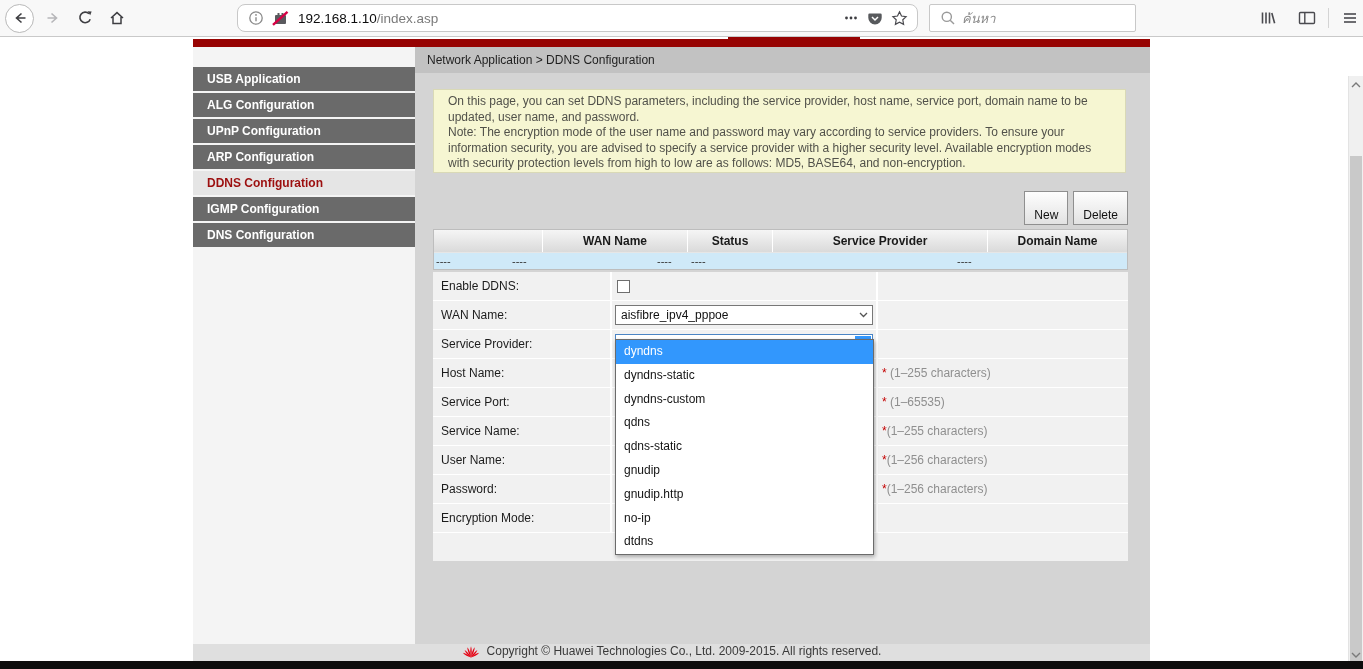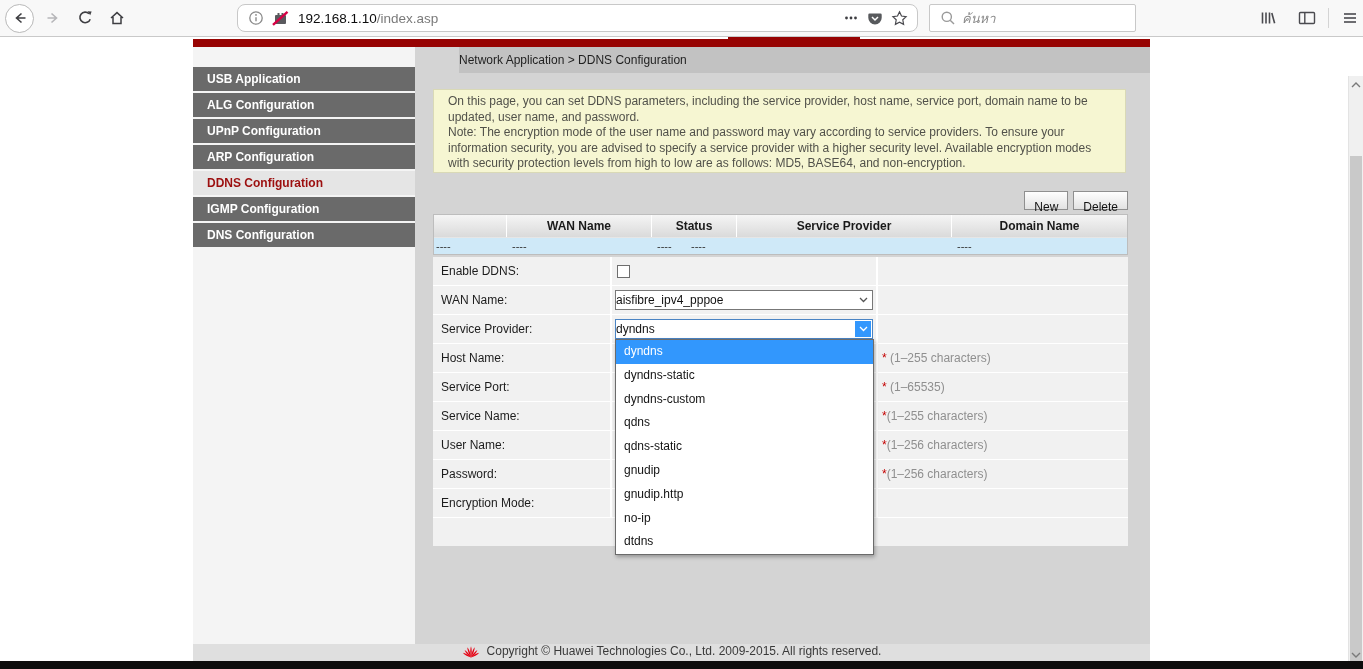--- a/index.html
+++ b/index.html
@@ -33,48 +33,48 @@
   .tab-bump { position:absolute; left:535px; top:-5px; width:132px; height:6px;
     background:#970302; border-radius:3px 3px 0 0; }
   .layout { display:flex; height:597px; }
   
   .sidebar { width:222px; background:#f4f4f4; padding-top:20px; flex:0 0 auto; }
   .menu-item { height:24px; line-height:24px; background:#6a6a6a; color:#fff;
     font-size:12px; font-weight:bold; padding-left:14px; margin-bottom:2px; cursor:pointer; }
   .menu-item.active { background:#e5e5e5; color:#9c0f0f; }
   
   .content { flex:1; background:#d4d4d4; position:relative; }
-  .breadcrumb { height:26px; line-height:26px; background:#c2c2c2; font-size:12px; color:#1f1f1f; padding-left:0;margin-left:44px; }
+  .breadcrumb { height:26px; line-height:26px; background:#c2c2c2; font-size:12px; color:#1f1f1f; padding-left:12px; }
   .content-body { position:relative; padding:16px 22px 0 18px; height:571px; }
   .notice { width:693px; height:84px; background:#f6f6d2; border:1px solid #d9d9b6;
     font-size:12px; line-height:15.5px; color:#51514a; padding:4px 14px; }
   .btnrow { margin-top:18px; display:flex; justify-content:flex-end; gap:5px; width:695px; }
-  .sysbtn { font-size:12px; font-family:inherit; height:19px; padding:8px 9px;
+  .sysbtn { font-size:12px; font-family:inherit; height:19px; padding:16px 9px;
     background:linear-gradient(#fefefe,#e2e2e2); border:1px solid #8f8f8f; color:#111; cursor:pointer; }
   
   .tbl { margin-top:4px; width:695px; border:1px solid #bdbdbd; background:#fff; }
-  .thead { display:flex; background:linear-gradient(#f5f5f5,#dadada); }
+  .thead { display:flex; background:linear-gradient(#f5f5f5,#dadada);padding-left:36px; }
   .th { height:22px; line-height:22px; font-size:12px; font-weight:bold; text-align:center;
     color:#1a1a1a; border-left:1px solid #fff; }
   .th:first-child { border-left:none; }
   .c0{width:72px;} .c1{width:145px;} .c2{width:85px;} .c3{width:215px;} .c4{flex:1;}
   .trow { position:relative; height:17px; background:#cfe9f8; border-top:1px solid #e6e6e6; }
   .td { position:absolute; top:0; height:17px; line-height:16px; font-size:11px; color:#333; }
   
   .form { margin-top:2px; width:695px; background:#fff; }
   .frow { display:flex; height:28px; margin-bottom:1px; background:#f1f1f1; }
   .fl { width:179px; border-right:2px solid #fff; font-size:12px; color:#1c1c1c;
     line-height:28px; padding-left:8px; flex:0 0 auto; }
   .ff { width:266px; border-right:2px solid #fff; display:flex; align-items:center;
     padding-left:3px; flex:0 0 auto; }
   .fh { flex:1; font-size:12px; color:#8f8f8f; line-height:28px; padding-left:4px; white-space:pre; }
   .req { color:#c40000; }
   .cb { width:13px; height:13px; border:1px solid #6e6e6e; background:#fff; margin-left:2px; cursor:pointer; }
   .sel { position:relative; width:258px; height:20px; border:1px solid #777; background:#fff;
-    font-size:12px; line-height:18px; color:#111; cursor:pointer; }
+    font-size:12px; line-height:18px; padding-left:5px; color:#111; cursor:pointer; }
   .sel .chev { position:absolute; right:1px; top:1px; bottom:1px; width:16px;
     display:flex; align-items:center; justify-content:center; }
   .sel.open { border-color:#4a84c4; }
   .sel.open .chev { background:#3297fd; }
   
   .ddl { position:absolute; left:200px; top:266px; width:259px; background:#fff;
     border:1px solid #6b6b6b; z-index:10; box-shadow:1px 2px 4px rgba(0,0,0,.3); }
   .opt { height:23.8px; line-height:23.8px; font-size:12px; padding-left:8px; color:#141414; cursor:default; }
   .opt.selected { background:#3297fd; color:#fff; }
   

